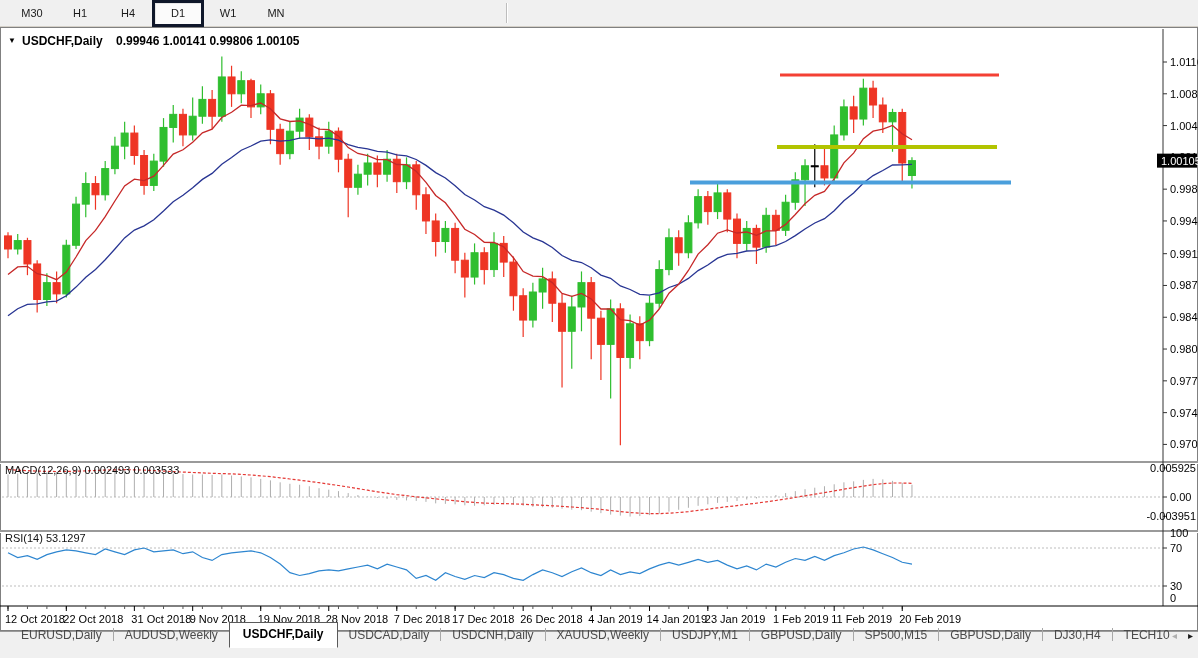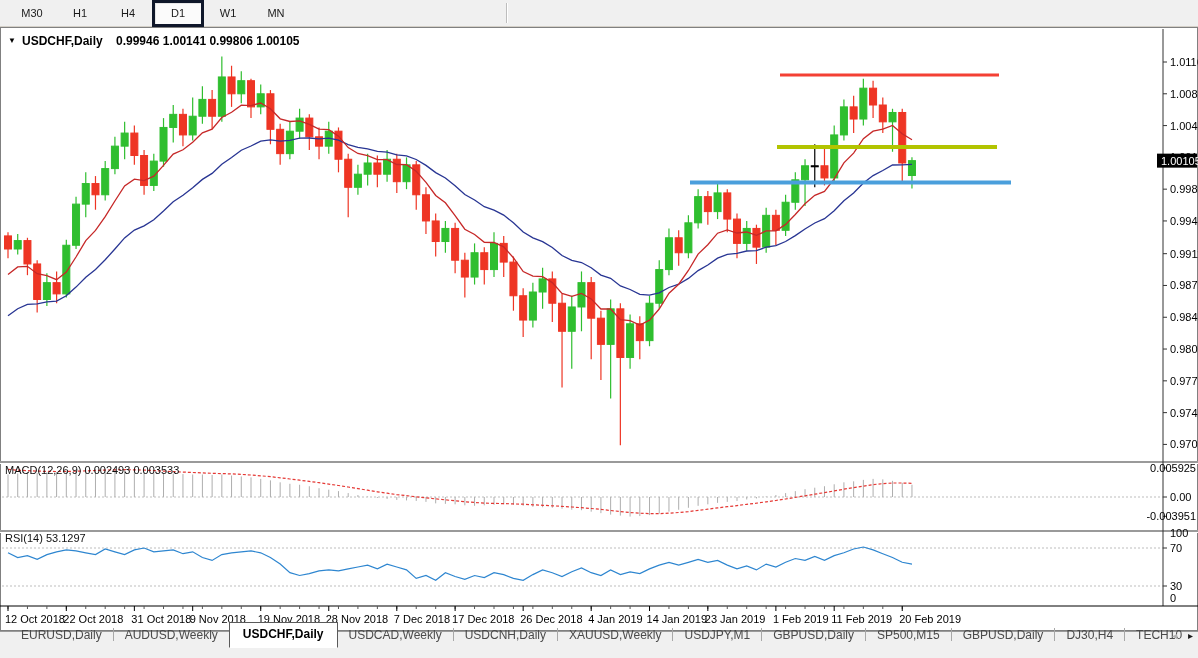--- a/index.html
+++ b/index.html
@@ -506,21 +506,21 @@
         <text x="5" y="515" font-size="11" fill="#111">RSI(14) 53.1297</text>
       </g>
     </svg>
 </div>
 
 <div class="tabbar" id="tabbar">
     <div class="tab">EURUSD,Daily</div>
     <div class="tab-sep"></div>
     <div class="tab">AUDUSD,Weekly</div>
     <div class="tab active">USDCHF,Daily</div>
-    <div class="tab">USDCAD,Weekly</div>
+    <div class="tab">USDCAD,Daily</div>
     <div class="tab-sep"></div>
     <div class="tab">USDCNH,Daily</div>
     <div class="tab-sep"></div>
     <div class="tab">XAUUSD,Weekly</div>
     <div class="tab-sep"></div>
     <div class="tab">USDJPY,M1</div>
     <div class="tab-sep"></div>
     <div class="tab">GBPUSD,Daily</div>
     <div class="tab-sep"></div>
     <div class="tab">SP500,M15</div>

